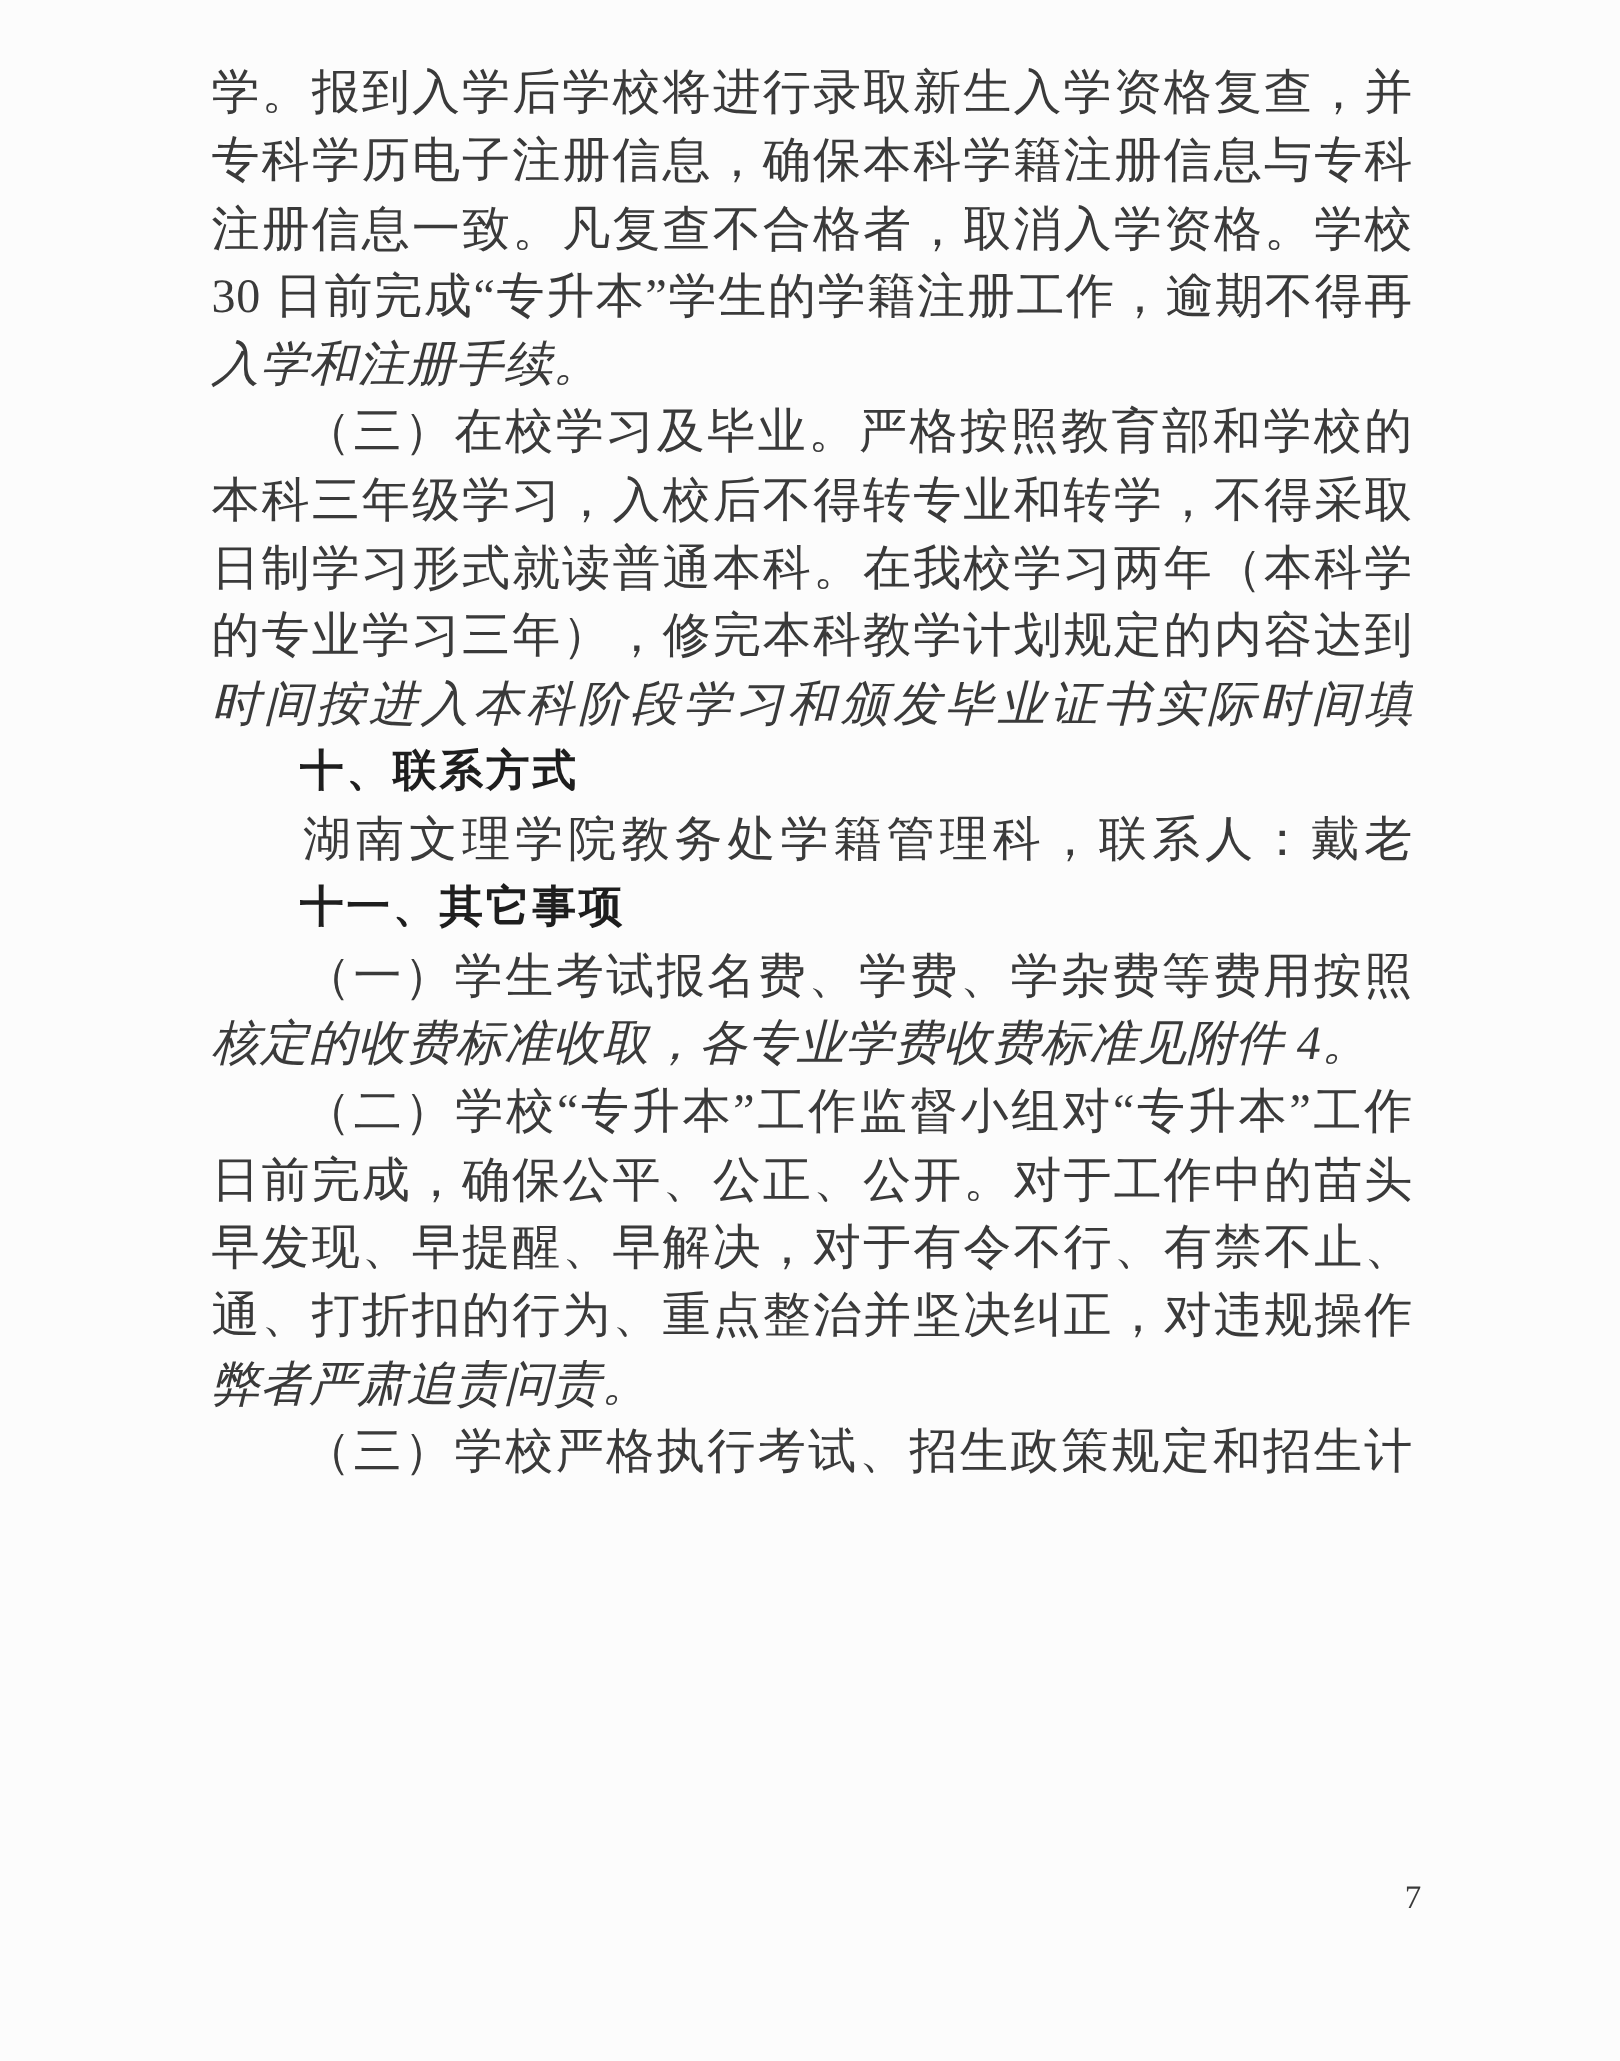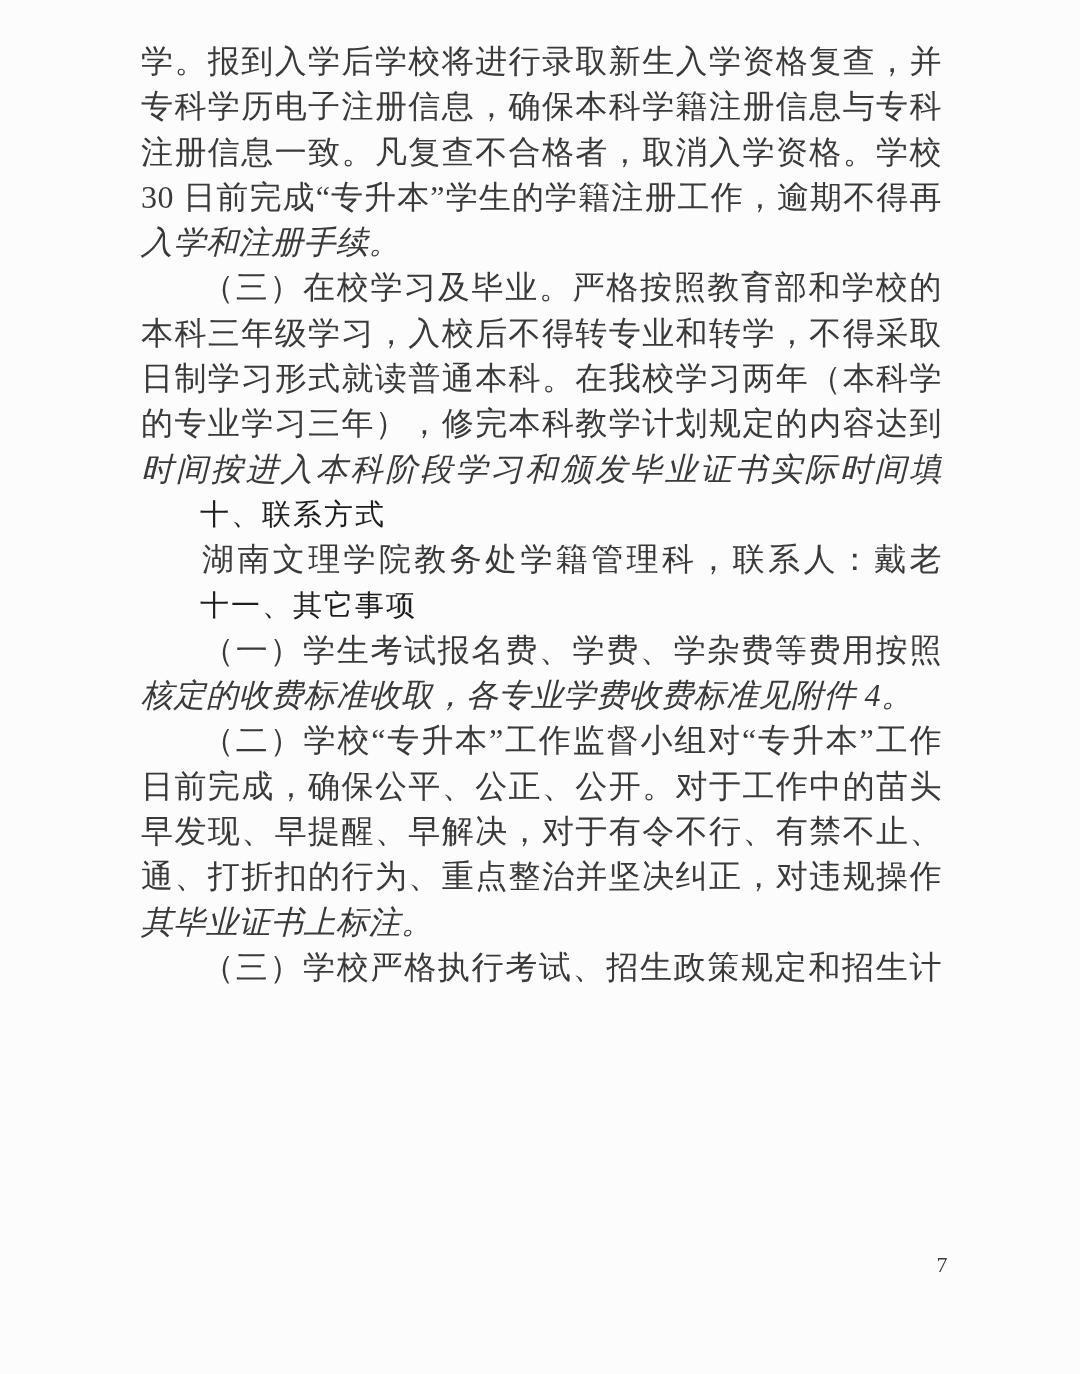--- a/index.html
+++ b/index.html
@@ -35,21 +35,21 @@
   }
   .line.end {
     text-align-last: left;
     font-style: italic;
   }
   .line.indent {
     text-indent: 61px;
   }
   .line.heading {
     font-family: "Liberation Sans", sans-serif;
-    font-weight: 400;
+    font-weight: 700;
     font-size: 29px;
     color: #1e1e1e;
     text-align: left;
     text-align-last: left;
     letter-spacing: 2px;
     padding-left: 59px;
     text-indent: 0;
   }
   .pagenum {
     position: absolute;
@@ -79,17 +79,17 @@
     <div class="line end">时间按进入本科阶段学习和颁发毕业证书实际时间填写。</div>
     <div class="line heading">十、联系方式</div>
     <div class="line full indent">湖南文理学院教务处学籍管理科，联系人：戴老师、易老师，</div>
     <div class="line heading">十一、其它事项</div>
     <div class="line full indent">（一）学生考试报名费、学费、学杂费等费用按照物价部门</div>
     <div class="line end">核定的收费标准收取，各专业学费收费标准见附件 4。</div>
     <div class="line full indent">（二）学校“专升本”工作监督小组对“专升本”工作实行</div>
     <div class="line full">日前完成，确保公平、公正、公开。对于工作中的苗头性问题，</div>
     <div class="line full">早发现、早提醒、早解决，对于有令不行、有禁不止、随意搞变</div>
     <div class="line full">通、打折扣的行为、重点整治并坚决纠正，对违规操作或徇私舞</div>
-    <div class="line end">其毕业证书上标注。</div>
+    <div class="line end">弊者严肃追责问责。</div>
     <div class="line full indent">（三）学校严格执行考试、招生政策规定和招生计划管理要</div>
   </div>
   <div class="pagenum">7</div>
 </div>
 
 </body></html>

